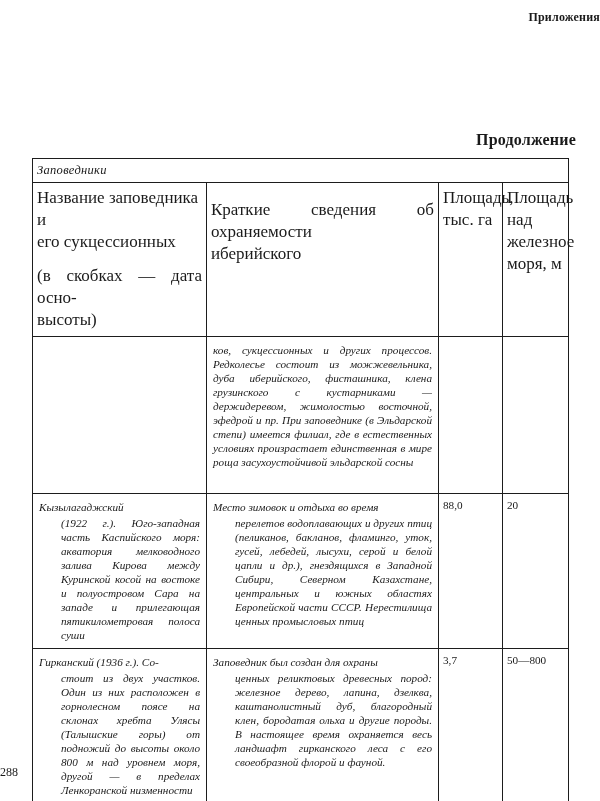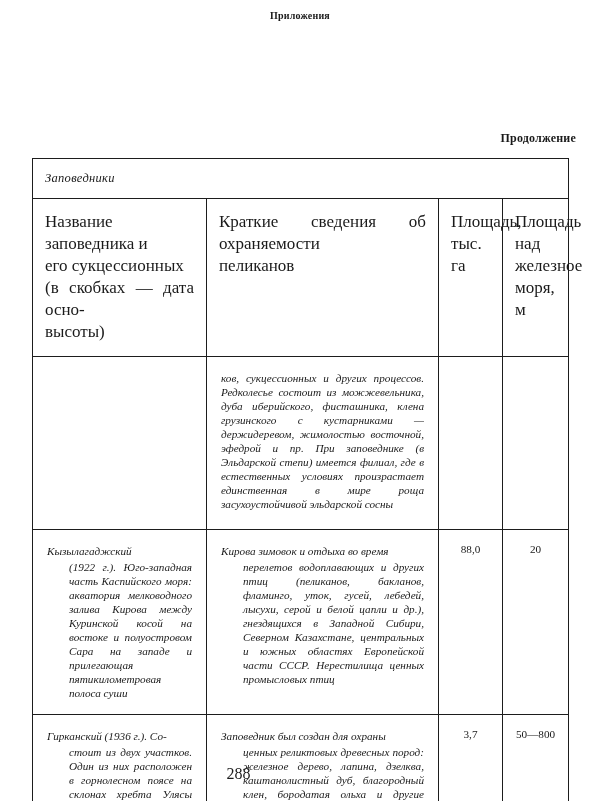--- a/index.html
+++ b/index.html
@@ -22,50 +22,50 @@
     width: 600px;
     height: 801px;
   }
 
   
   .running-head {
     position: absolute;
     top: 10px;
     left: 0;
     width: 600px;
-    text-align: center;
-    font-size: 10px;
+    text-align: right;
+    font-size: 12px;
     font-weight: bold;
     letter-spacing: .2px;
   }
   .continued {
     position: absolute;
     top: 131px;
     right: 24px;
-    font-size: 12px;
+    font-size: 16px;
     font-weight: bold;
     letter-spacing: .2px;
   }
 
   
   .table-wrap {
     position: absolute;
     left: 32px;
     top: 158px;
     width: 536px;
   }
   table.reserves {
     border-collapse: collapse;
     width: 536px;
     table-layout: fixed;
   }
   table.reserves td {
     border: 1px solid #1d1d1d;
     vertical-align: top;
-    padding: 12px;
+    padding: 4px;
   }
 
   
   col.c-name  { width: 174px; }
   col.c-desc  { width: 232px; }
   col.c-area  { width: 64px; }
   col.c-alt   { width: 66px; }
 
   
   .band {
@@ -77,56 +77,55 @@
 
   
   .hd {
     padding: 9px 7px 8px 8px;
     font-size: 17px;
     line-height: 1.30;
     font-weight: normal;
     height: 62px;
   }
   .hd .l { display: block; }
-  .hd .lj { display: block; text-align: justify; text-align-last: justify; }
+  .hd .lj { display: block; text-align: justify; text-align-last: justify; margin-top: 12px; }
 
   
   .bd {
     padding: 7px 8px 8px 8px;
     font-size: 11.2px;
     line-height: 1.255;
   }
   .bd p {
     margin: 2px;
     text-align: justify;
     text-indent: 0;
     font-style: italic;
   }
   .bd p.hang2 {
     padding-left: 22px;
     text-indent: 0;
   }
   .num {
     padding-top: 7px;
-    text-align: center;
+    text-align: left;
     font-size: 11.2px;
     line-height: 1.255;
   }
 
   
   .tall-top { height: 148px; }
 
   
   .folio {
     position: absolute;
     top: 765px;
     left: 0;
     width: 477px;
-    text-align: center;
-    font-size: 16px;
+    font-size: 12px;
   }
 </style>
 </head>
 <body>
 
 <div class="page">
 
   <div class="running-head">Приложения</div>
 
   <div class="continued">Продолжение</div>
@@ -147,21 +146,21 @@
 
         <tr>
           <td class="hd">
             <span class="l">Название заповедника и</span>
             <span class="l">его сукцессионных</span>
             <span class="lj">(в скобках — дата осно-</span>
             <span class="l">высоты)</span>
           </td>
           <td class="hd">
             <span class="lj">Краткие сведения об охраняемости</span>
-            <span class="l">пеликанов</span>
+            <span class="l">иберийского</span>
           </td>
           <td class="hd">
             <span class="l">Площадь,</span>
             <span class="l">тыс. га</span>
           </td>
           <td class="hd">
             <span class="l">Площадь</span>
             <span class="l">над</span>
             <span class="l">железное</span>
             <span class="l">моря, м</span>
@@ -178,21 +177,21 @@
           <td class="num"></td>
           <td class="num"></td>
         </tr>
 
         <tr>
           <td class="bd">
             <p>Кызылагаджский</p>
             <p class="hang2">(1922 г.). Юго-западная часть Каспийского моря: акватория мелководного залива Кирова между Куринской косой на востоке и полуостровом Сара на западе и прилегающая пятикилометровая полоса суши</p>
           </td>
           <td class="bd">
-            <p>Кирова зимовок и отдыха во время</p>
+            <p>Место зимовок и отдыха во время</p>
             <p class="hang2">перелетов водоплавающих и других птиц (пеликанов, бакланов, фламинго, уток, гусей, лебедей, лысухи, серой и белой цапли и др.), гнездящихся в Западной Сибири, Северном Казахстане, центральных и южных областях Европейской части СССР. Нерестилища ценных промысловых птиц</p>
           </td>
           <td class="num">88,0</td>
           <td class="num">20</td>
         </tr>
 
         <tr>
           <td class="bd">
             <p>Гирканский (1936 г.). Со-</p>
             <p class="hang2">стоит из двух участков. Один из них расположен в горнолесном поясе на склонах хребта Улясы (Талышские горы) от подножий до высоты около 800 м над уровнем моря, другой — в пределах Ленкоранской низменности</p>

